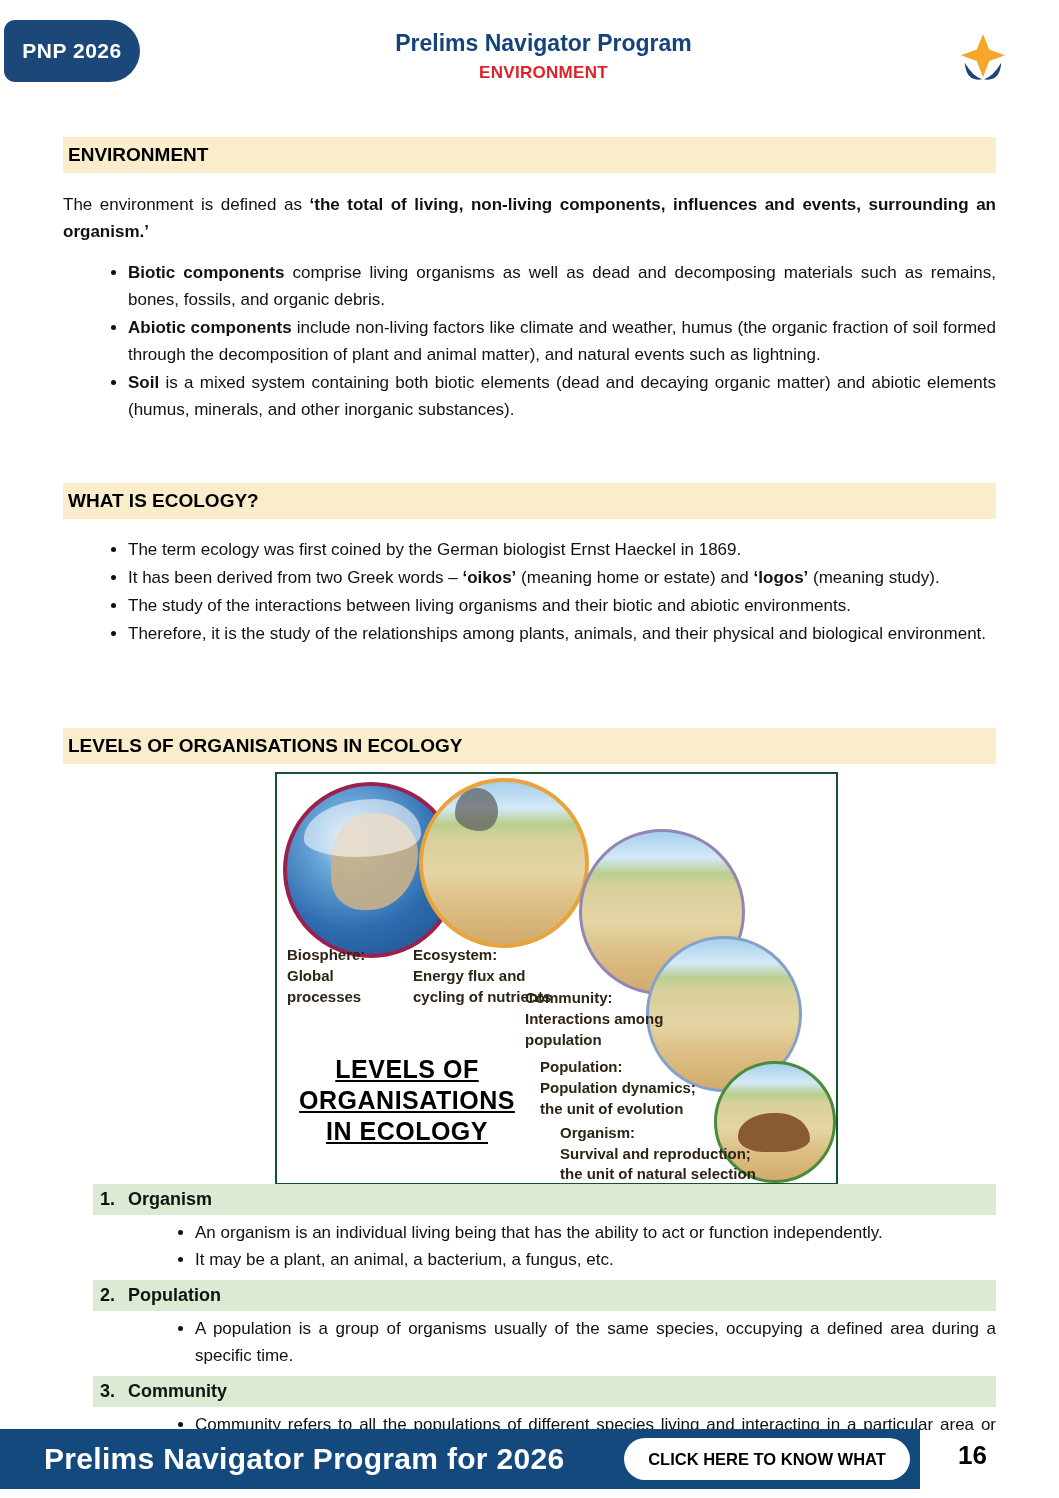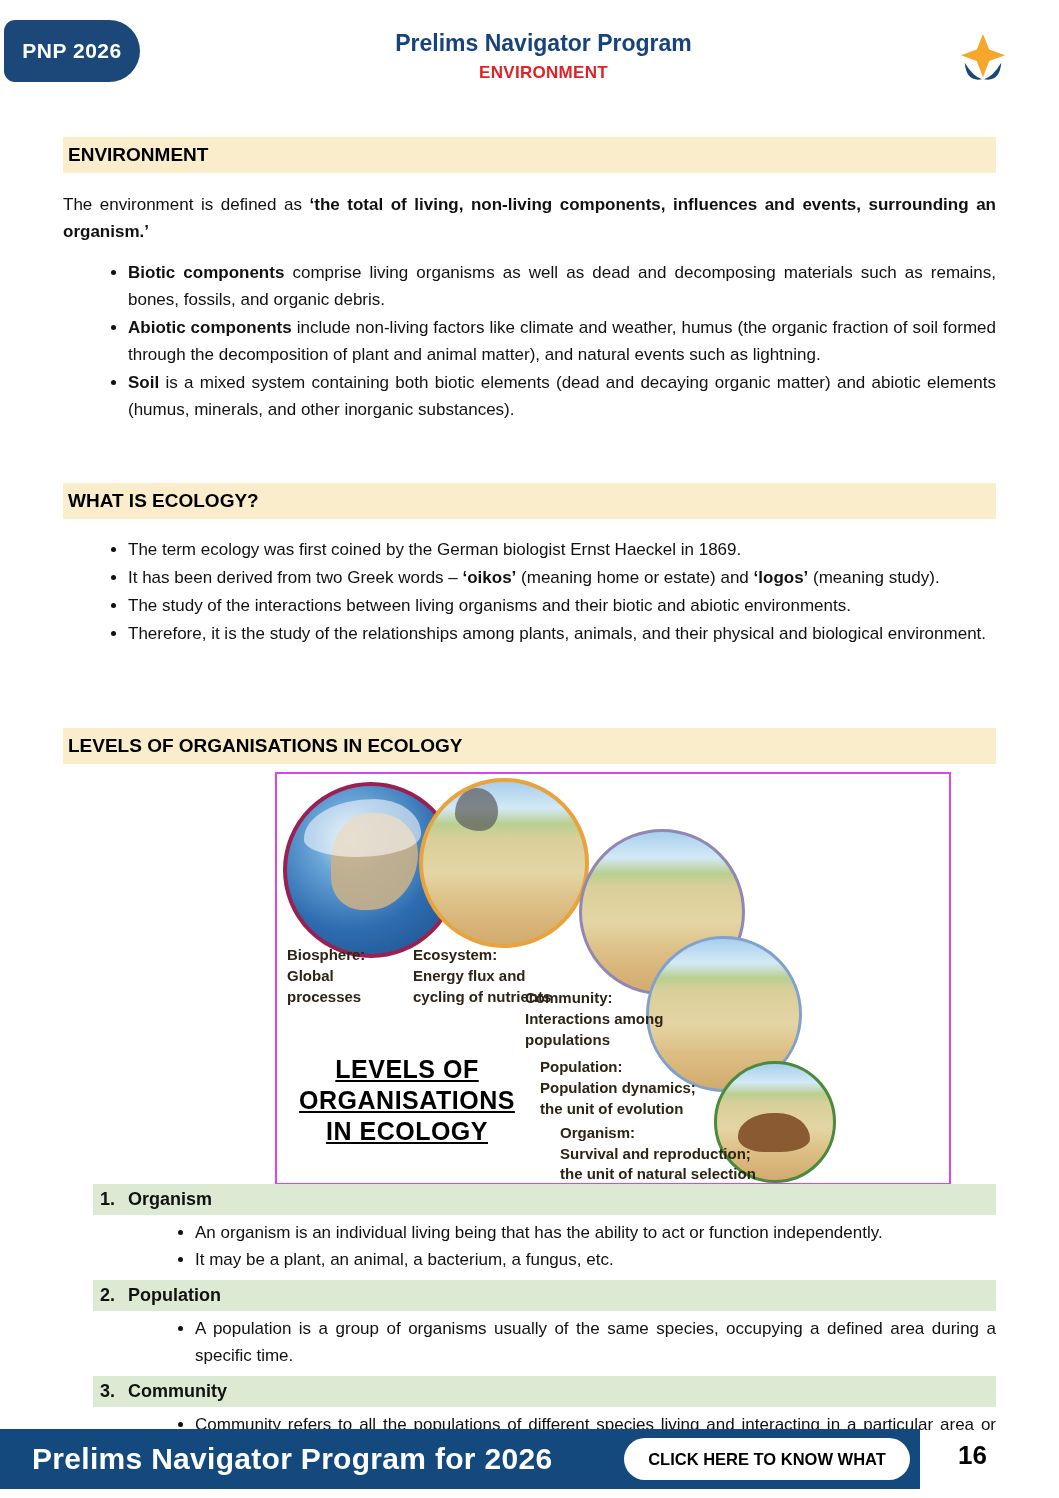--- a/index.html
+++ b/index.html
@@ -32,22 +32,22 @@
   .para {
     position:absolute; left:63px; top:191px; width:933px;
     font-size:17px; line-height:27px; text-align:justify;
   }
   .blist { position:absolute; left:63px; width:933px; list-style:disc; padding-left:65px; }
   .blist-env { top:259px; } .blist-eco { top:536px; }
   .blist li { font-size:17px; line-height:27px; text-align:justify; margin-bottom:1px; }
   .seg-b { font-weight:bold; }
   
   .figure {
-    position:absolute; left:275px; top:772px; width:676px; height:413px;
-    background:#fff; border:2px solid #d946ef;
+    position:absolute; left:275px; top:772px; width:563px; height:413px;
+    background:#fff; border:2px solid #14532d;
   }
   .circ { position:absolute; border-radius:50%; overflow:hidden; }
   .prairie {
     background:linear-gradient(180deg,#a8cfec 0%,#d3e9f6 16%,#b9cf90 26%,
       #d8cf9a 34%,#e4d5a4 56%,#ddbf85 75%,#d2ab6e 100%);
   }
   .c-bio { left:6px; top:8px; width:176px; height:176px; border:4px solid #9b2050;
     background:radial-gradient(circle at 38% 32%, #cfe3f2 0%, #6aa6d8 24%, #2e6cb0 58%, #1c4e87 100%); }
   .c-bio .land { position:absolute; left:26%; top:16%; width:52%; height:58%;
     background:#c9b089; opacity:.9; border-radius:48% 52% 62% 38% / 55% 45% 64% 36%; }
@@ -73,21 +73,21 @@
   
   .levels-list { position:absolute; left:63px; top:1184px; width:933px; }
   .lband { margin-left:30px; width:903px; height:31px; background:#dcead4;
     display:flex; align-items:center; font-size:18px; font-weight:bold; padding-left:7px; }
   .lband .num { width:28px; }
   .sublist { list-style:disc; padding-left:132px; margin:4px 0 7px 0; width:933px; }
   .sublist li { font-size:17px; line-height:27px; text-align:justify; }
   
   .footer { position:absolute; left:0; top:1429px; width:920px; height:60px;
     background:#14497e; display:flex; align-items:center; }
-  .footer-title { color:#fff; font-weight:bold; font-size:30px; padding-left:32px; letter-spacing:.3px; }
+  .footer-title { color:#fff; font-weight:bold; font-size:30px; padding-left:44px; letter-spacing:.3px; }
   .footer-btn { position:absolute; right:10px; top:9px; width:286px; height:42px;
     background:#fff; border:none; border-radius:21px; font-family:"Liberation Sans",sans-serif;
     font-weight:bold; font-size:16.5px; color:#000; cursor:pointer; }
   .page-num { position:absolute; left:958px; top:1440px; font-size:26px; font-weight:bold; color:#000; }
 </style>
 </head>
 <body>
 
 <div class="page">
 
@@ -149,21 +149,21 @@
     <div class="fig-label fl-bio">
       <div>Biosphere:</div>
       <div>Global processes</div>
     </div>
     <div class="fig-label fl-eco">
       <div>Ecosystem:</div>
       <div>Energy flux and cycling of nutrients</div>
     </div>
     <div class="fig-label fl-com">
       <div>Community:</div>
-      <div>Interactions among populations</div>
+      <div>Interactions among population</div>
     </div>
     <div class="fig-label fl-pop">
       <div>Population:</div>
       <div>Population dynamics; the unit of evolution</div>
     </div>
     <div class="fig-label fl-org">
       <div>Organism:</div>
       <div>Survival and reproduction; the unit of natural selection</div>
     </div>
     <div class="fig-title">

